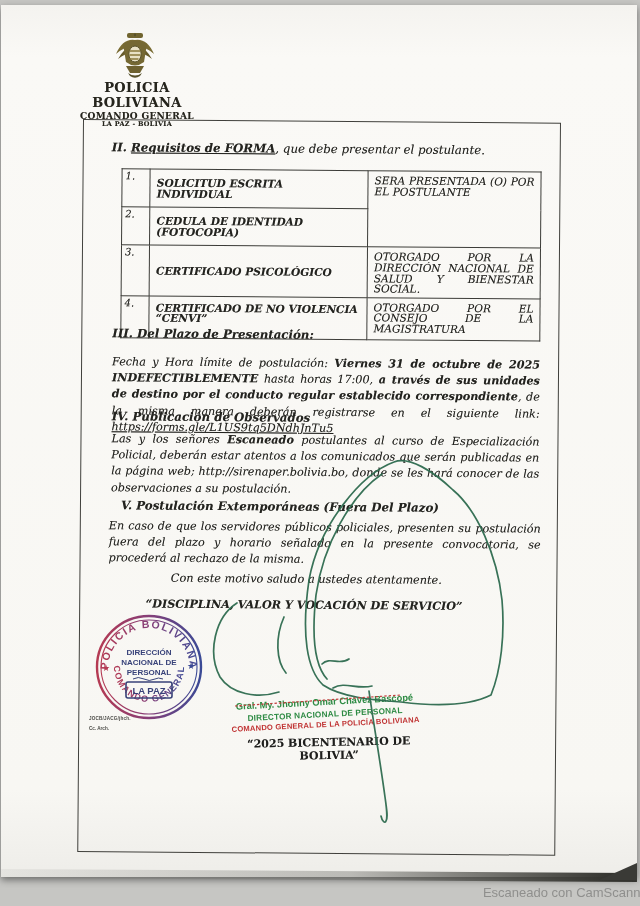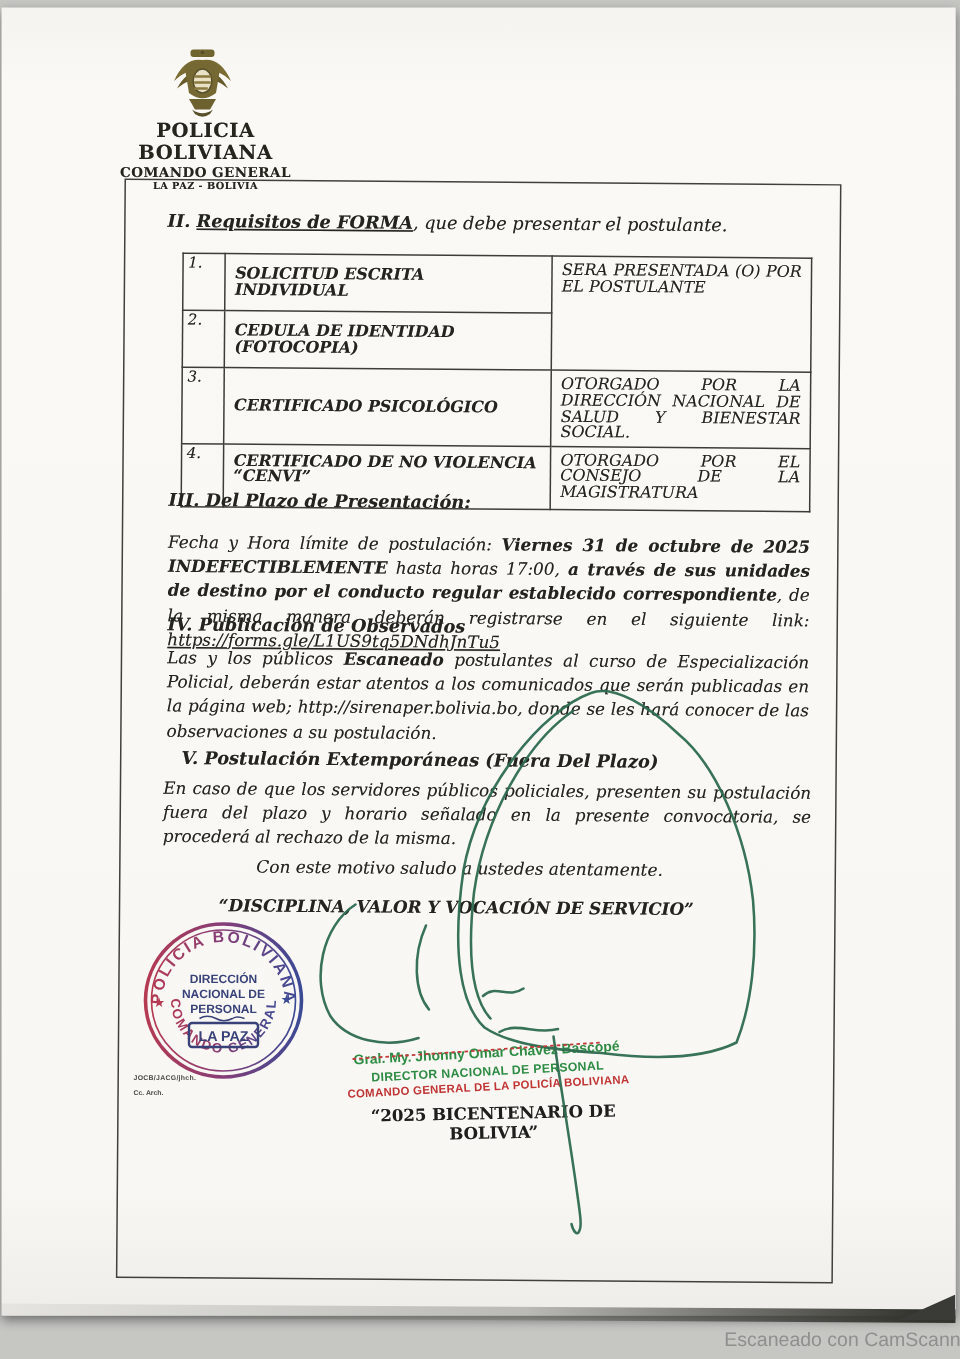--- a/index.html
+++ b/index.html
@@ -108,21 +108,21 @@
       </tr>
     </tbody>
       </table>
 
     <div class="h ink" style="left:30px;top:208px;">III. Del Plazo de Presentación:</div>
 
     <div class="para ink" style="left:30px;top:234px;width:428px;"><span>Fecha y Hora límite de postulación: </span><span class="b">Viernes 31 de octubre de 2025 INDEFECTIBLEMENTE</span><span> hasta horas 17:00, </span><span class="b">a través de sus unidades de destino por el conducto regular establecido correspondiente</span><span>, de la misma manera deberán registrarse en el siguiente link: </span><span class="u">https://forms.gle/L1US9tq5DNdhJnTu5</span></div>
 
     <div class="h ink" style="left:30px;top:291px;">IV. Publicación de Observados</div>
 
-    <div class="para ink" style="left:30px;top:311px;width:428px;"><span>Las y los públicos </span><span class="b">Escaneado</span><span> postulantes al curso de Especialización Policial, deberán estar atentos a los comunicados que serán publicadas en la página web; http://sirenaper.bolivia.bo, donde se les hará conocer de las observaciones a su postulación.</span></div>
+    <div class="para ink" style="left:30px;top:311px;width:428px;"><span>Las y los señores </span><span class="b">Escaneado</span><span> postulantes al curso de Especialización Policial, deberán estar atentos a los comunicados que serán publicadas en la página web; http://sirenaper.bolivia.bo, donde se les hará conocer de las observaciones a su postulación.</span></div>
 
     <div class="h ink" style="left:40px;top:380px;">V. Postulación Extemporáneas (Fuera Del Plazo)</div>
 
     <div class="para ink" style="left:28px;top:398px;width:432px;">En caso de que los servidores públicos policiales, presenten su postulación fuera del plazo y horario señalado en la presente convocatoria, se procederá al rechazo de la misma.</div>
 
     <div class="center-line ink" style="top:452px;font-size:11.3px;padding-right:24px;box-sizing:border-box;">Con este motivo saludo a ustedes atentamente.</div>
 
     <div class="center-line ink b" style="top:478px;font-size:11.2px;padding-right:28px;box-sizing:border-box;">“DISCIPLINA, VALOR Y VOCACIÓN DE SERVICIO”</div>
   </div>
 

